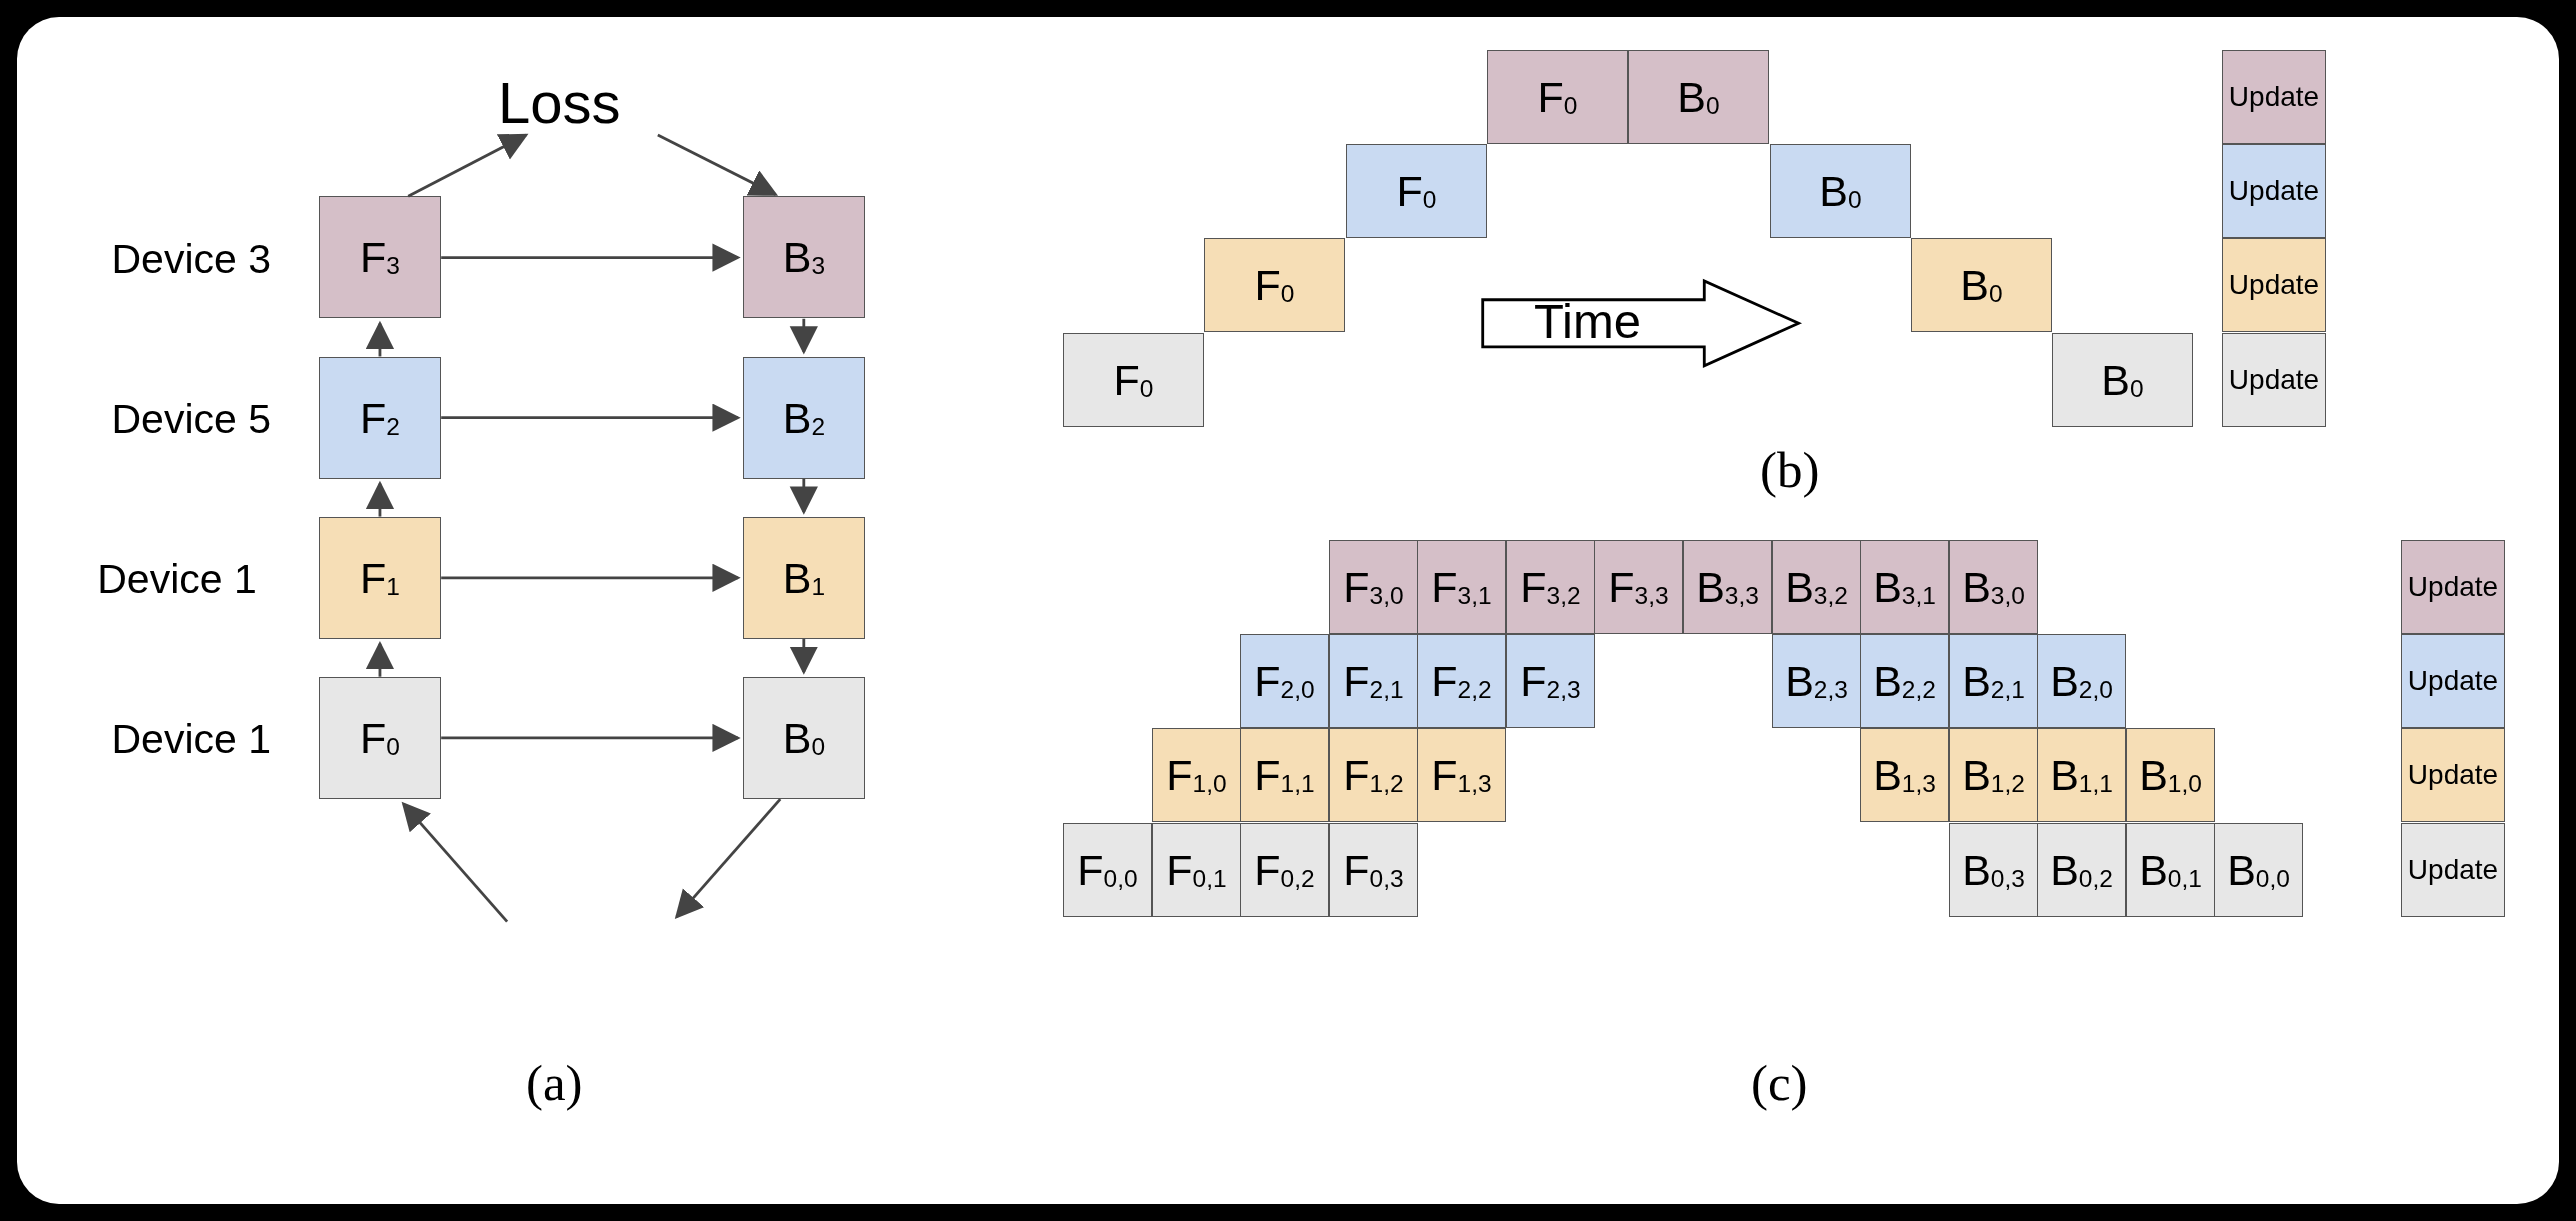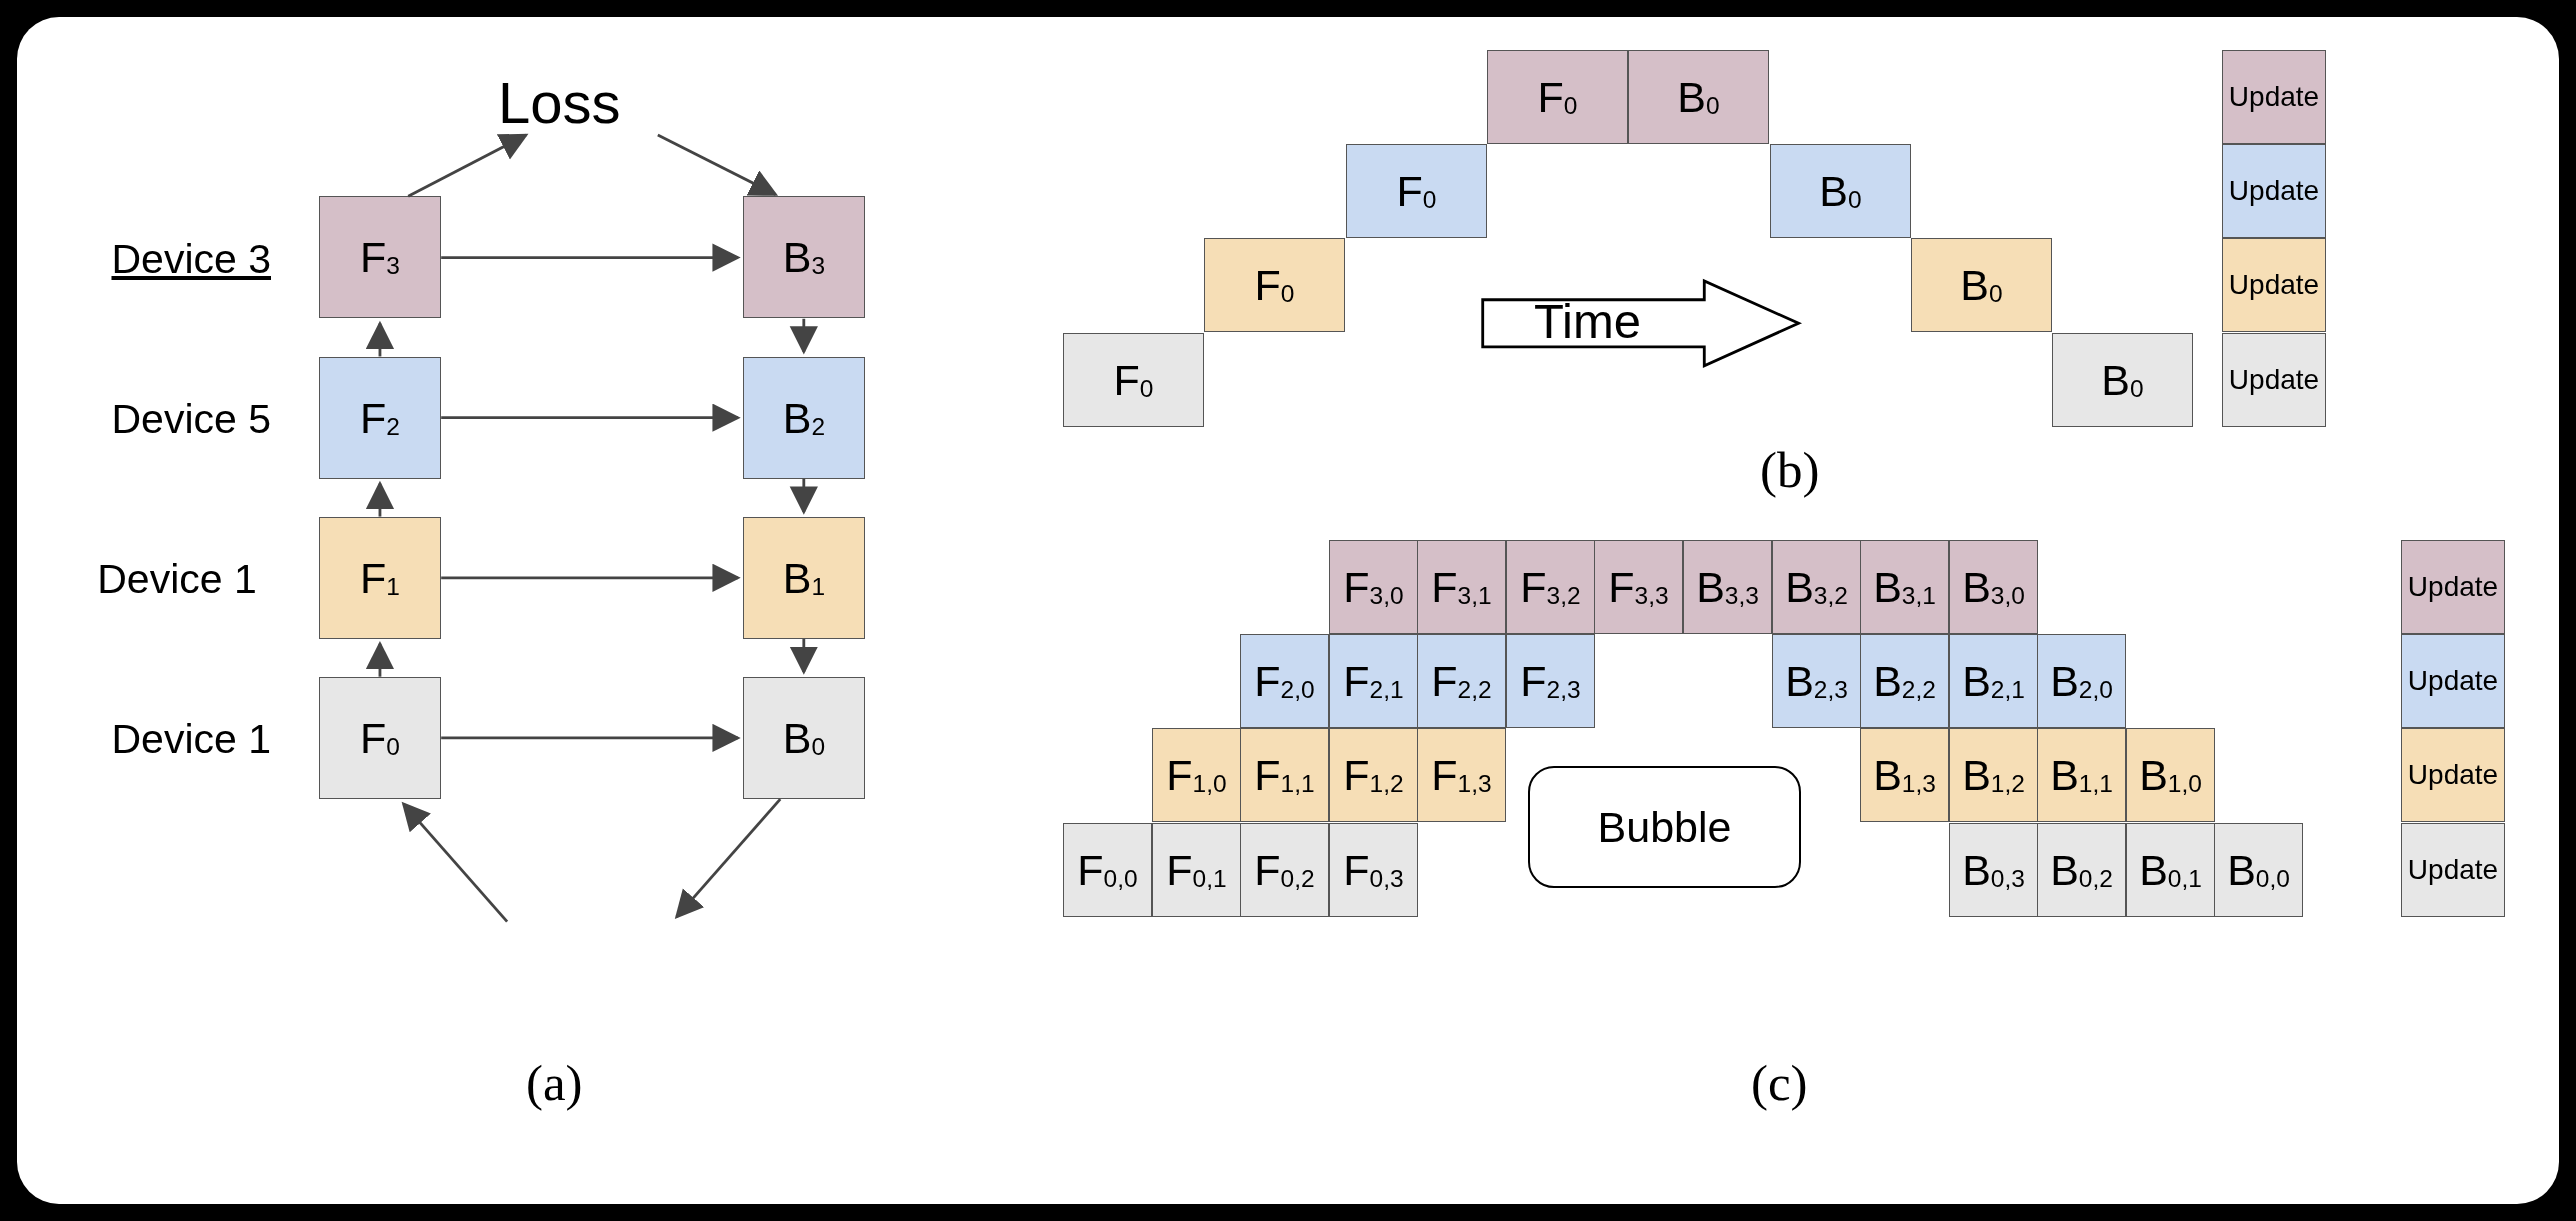--- a/index.html
+++ b/index.html
@@ -25,21 +25,21 @@
 </style>
 </head>
 <body>
 
 <div class="canvas">
 
   <div class="abs" style="left:38px; top:38px; width:989px; height:1112px;">
     <div class="abs biglabel" style="left:443px; top:14px;">Loss</div>
     <div class="abs sublabel" style="left:471px; top:999px;">(a)</div>
 
-    <div class="abs devlbl" style="left:28px; top:181px; width:188px;text-decoration:underline;">Device 3</div>
+    <div class="abs devlbl" style="left:28px; top:181px; width:188px;">Device 3</div>
     <div class="abs devlbl" style="left:28px; top:341px; width:188px;">Device 5</div>
     <div class="abs devlbl" style="left:28px; top:501px; width:188px;text-align:center;">Device 1</div>
     <div class="abs devlbl" style="left:28px; top:661px; width:188px;">Device 1</div>
 
     <div class="abs cell c3" style="left:264px; top:141px; width:122px; height:122px;">
         <span class="maj big">F</span>
         <span class="sub bigsub">3</span>
       </div>
     <div class="abs cell c3" style="left:688px; top:141px; width:122px; height:122px;">
         <span class="maj big">B</span>
@@ -143,21 +143,20 @@
       <path d="M5 25 L240 25 L240 5 L340 50 L240 95 L240 75 L5 75 Z" fill="#fff" stroke="#000" stroke-width="3"></path>
     </svg>
     <div class="abs" style="left:471px; top:243px; font-size:49px;">Time</div>
     <div class="abs sublabel" style="left:697px; top:391px;">(b)</div>
   </div>
 
   <div class="abs" style="left:1046px; top:523px; width:1470px; height:612px;">
 
     <div id="panelc-grid"></div>
 
-    <div class="abs" style="left:465px; top:226px; width:273px; height:122px; border:2.8px solid #000; border-radius:26px; background:#fff; display:flex; align-items:center; justify-content:center; font-size:43px;">Bubble</div>
 
     <div class="abs cell c3" style="left:1338px; top:0px;   width:104px; height:94px; font-size:28px;">Update</div>
     <div class="abs cell c2" style="left:1338px; top:94px; width:104px; height:94px; font-size:28px;">Update</div>
     <div class="abs cell c1" style="left:1338px; top:188px; width:104px; height:94px; font-size:28px;">Update</div>
     <div class="abs cell c0" style="left:1338px; top:283px; width:104px; height:94px; font-size:28px;">Update</div>
     <div class="abs sublabel" style="left:688px; top:514px;">(c)</div>
   <div class="abs cell c3" style="left: 266px; top: 0px; width: 89px; height: 94px;">
         <span class="maj small">F</span>
         <span class="sub smallsub">3,0</span>
       </div>

